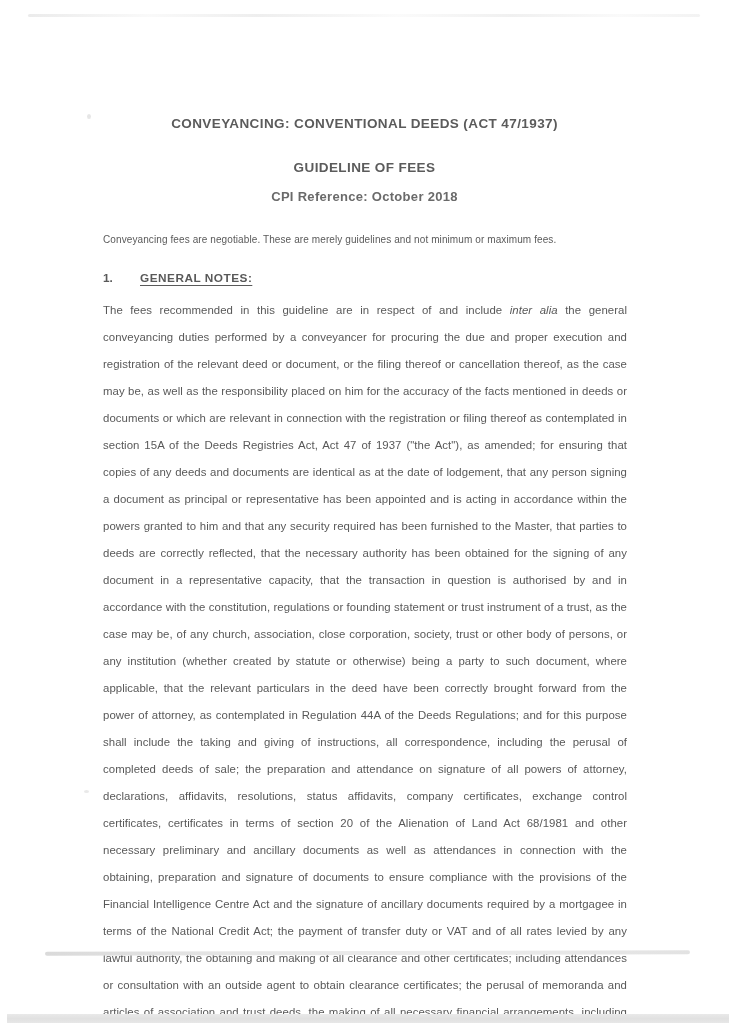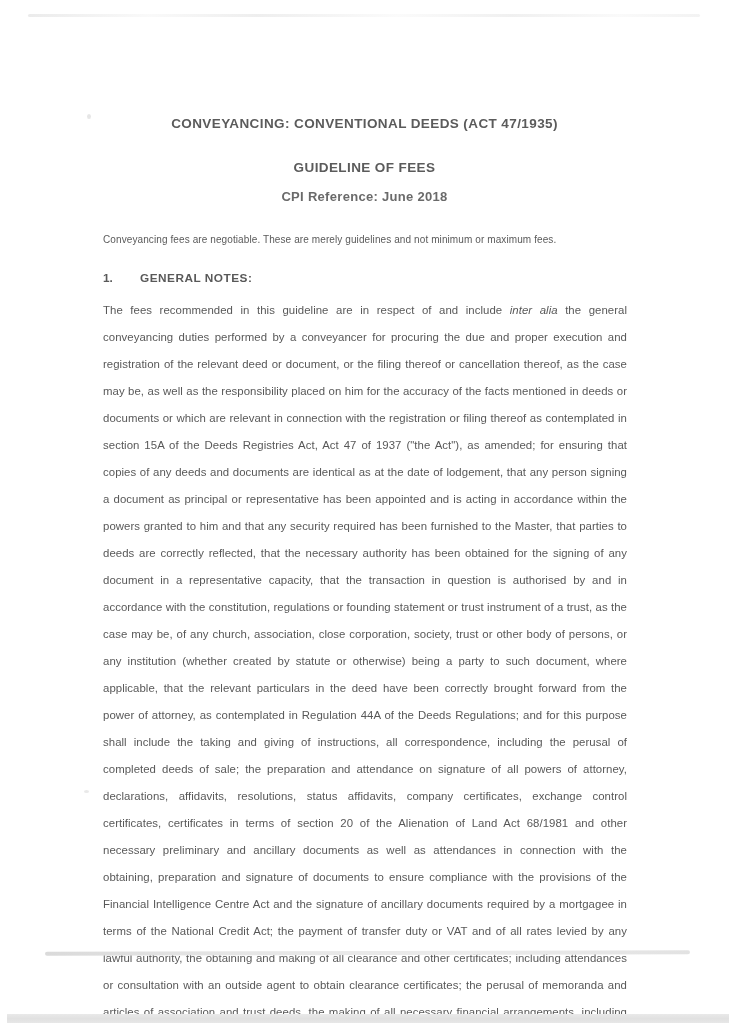--- a/index.html
+++ b/index.html
@@ -60,20 +60,21 @@
     width: 524px;
     font-size: 11.8px;
     font-weight: bold;
     color: #595959;
   }
   .section-num {
     display: inline-block;
     width: 37px;
   }
   .section-title {
+    text-decoration: underline;
     text-underline-offset: 2.5px;
     letter-spacing: 0.5px;
   }
   .body-par {
     position: absolute;
     top: 297px;
     left: 103px;
     width: 524px;
     margin: 0;
     font-size: 11.4px;
@@ -109,24 +110,24 @@
 </style>
 </head>
 <body>
 
 <div class="page">
   <div class="artifact artifact-top"></div>
   <div class="artifact speck-1"></div>
   <div class="artifact speck-2"></div>
 
   <div class="scan-blur">
-    <div class="doc-title title-1">CONVEYANCING: CONVENTIONAL DEEDS (ACT 47/1935)</div>
+    <div class="doc-title title-1">CONVEYANCING: CONVENTIONAL DEEDS (ACT 47/1937)</div>
     <div class="doc-title title-2">GUIDELINE OF FEES</div>
 
-    <div class="cpi-line">CPI Reference: June 2018</div>
+    <div class="cpi-line">CPI Reference: October 2018</div>
 
     <div class="intro">Conveyancing fees are negotiable.  These are merely guidelines and not minimum or maximum fees.</div>
 
     <div class="section-heading">
       <span class="section-num">1.</span><span class="section-title">GENERAL NOTES:</span>
     </div>
 
     <p class="body-par"><span>The fees recommended in this guideline are in respect of and include </span><i>inter alia</i><span> the general conveyancing duties performed by a conveyancer for procuring the due and proper execution and registration of the relevant deed or document, or the filing thereof or cancellation thereof, as the case may be, as well as the responsibility placed on him for the accuracy of the facts mentioned in deeds or documents or which are relevant in connection with the registration or filing thereof as contemplated in section 15A of the Deeds Registries Act, Act 47 of 1937 ("the Act"), as amended; for ensuring that copies of any deeds and documents are identical as at the date of lodgement, that any person signing a document as principal or representative has been appointed and is acting in accordance within the powers granted to him and that any security required has been furnished to the Master, that parties to deeds are correctly reflected, that the necessary authority has been obtained for the signing of any document in a representative capacity, that the transaction in question is authorised by and in accordance with the constitution, regulations or founding statement or trust instrument of a trust, as the case may be, of any church, association, close corporation, society, trust or other body of persons, or any institution (whether created by statute or otherwise) being a party to such document, where applicable, that the relevant particulars in the deed have been correctly brought forward from the power of attorney, as contemplated in Regulation 44A of the Deeds Regulations; and for this purpose shall include the taking and giving of instructions, all correspondence, including the perusal of completed deeds of sale; the preparation and attendance on signature of all powers of attorney, declarations, affidavits, resolutions, status affidavits, company certificates, exchange control certificates, certificates in terms of section 20 of the Alienation of Land Act 68/1981 and other necessary preliminary and ancillary documents as well as attendances in connection with the obtaining, preparation and signature of documents to ensure compliance with the provisions of the Financial Intelligence Centre Act and the signature of ancillary documents required by a mortgagee in terms of the National Credit Act; the payment of transfer duty or VAT and of all rates levied by any lawful authority, the obtaining and making of all clearance and other certificates; including attendances or consultation with an outside agent to obtain clearance certificates; the perusal of memoranda and articles of association and trust deeds, the making of all necessary financial arrangements, including the issuing of guarantees on behalf of bondholders or the provision and checking of guarantees and attending payment in terms thereof; the drawing and preparation of any document, including all copies thereof,</span></p>
   </div>
 

